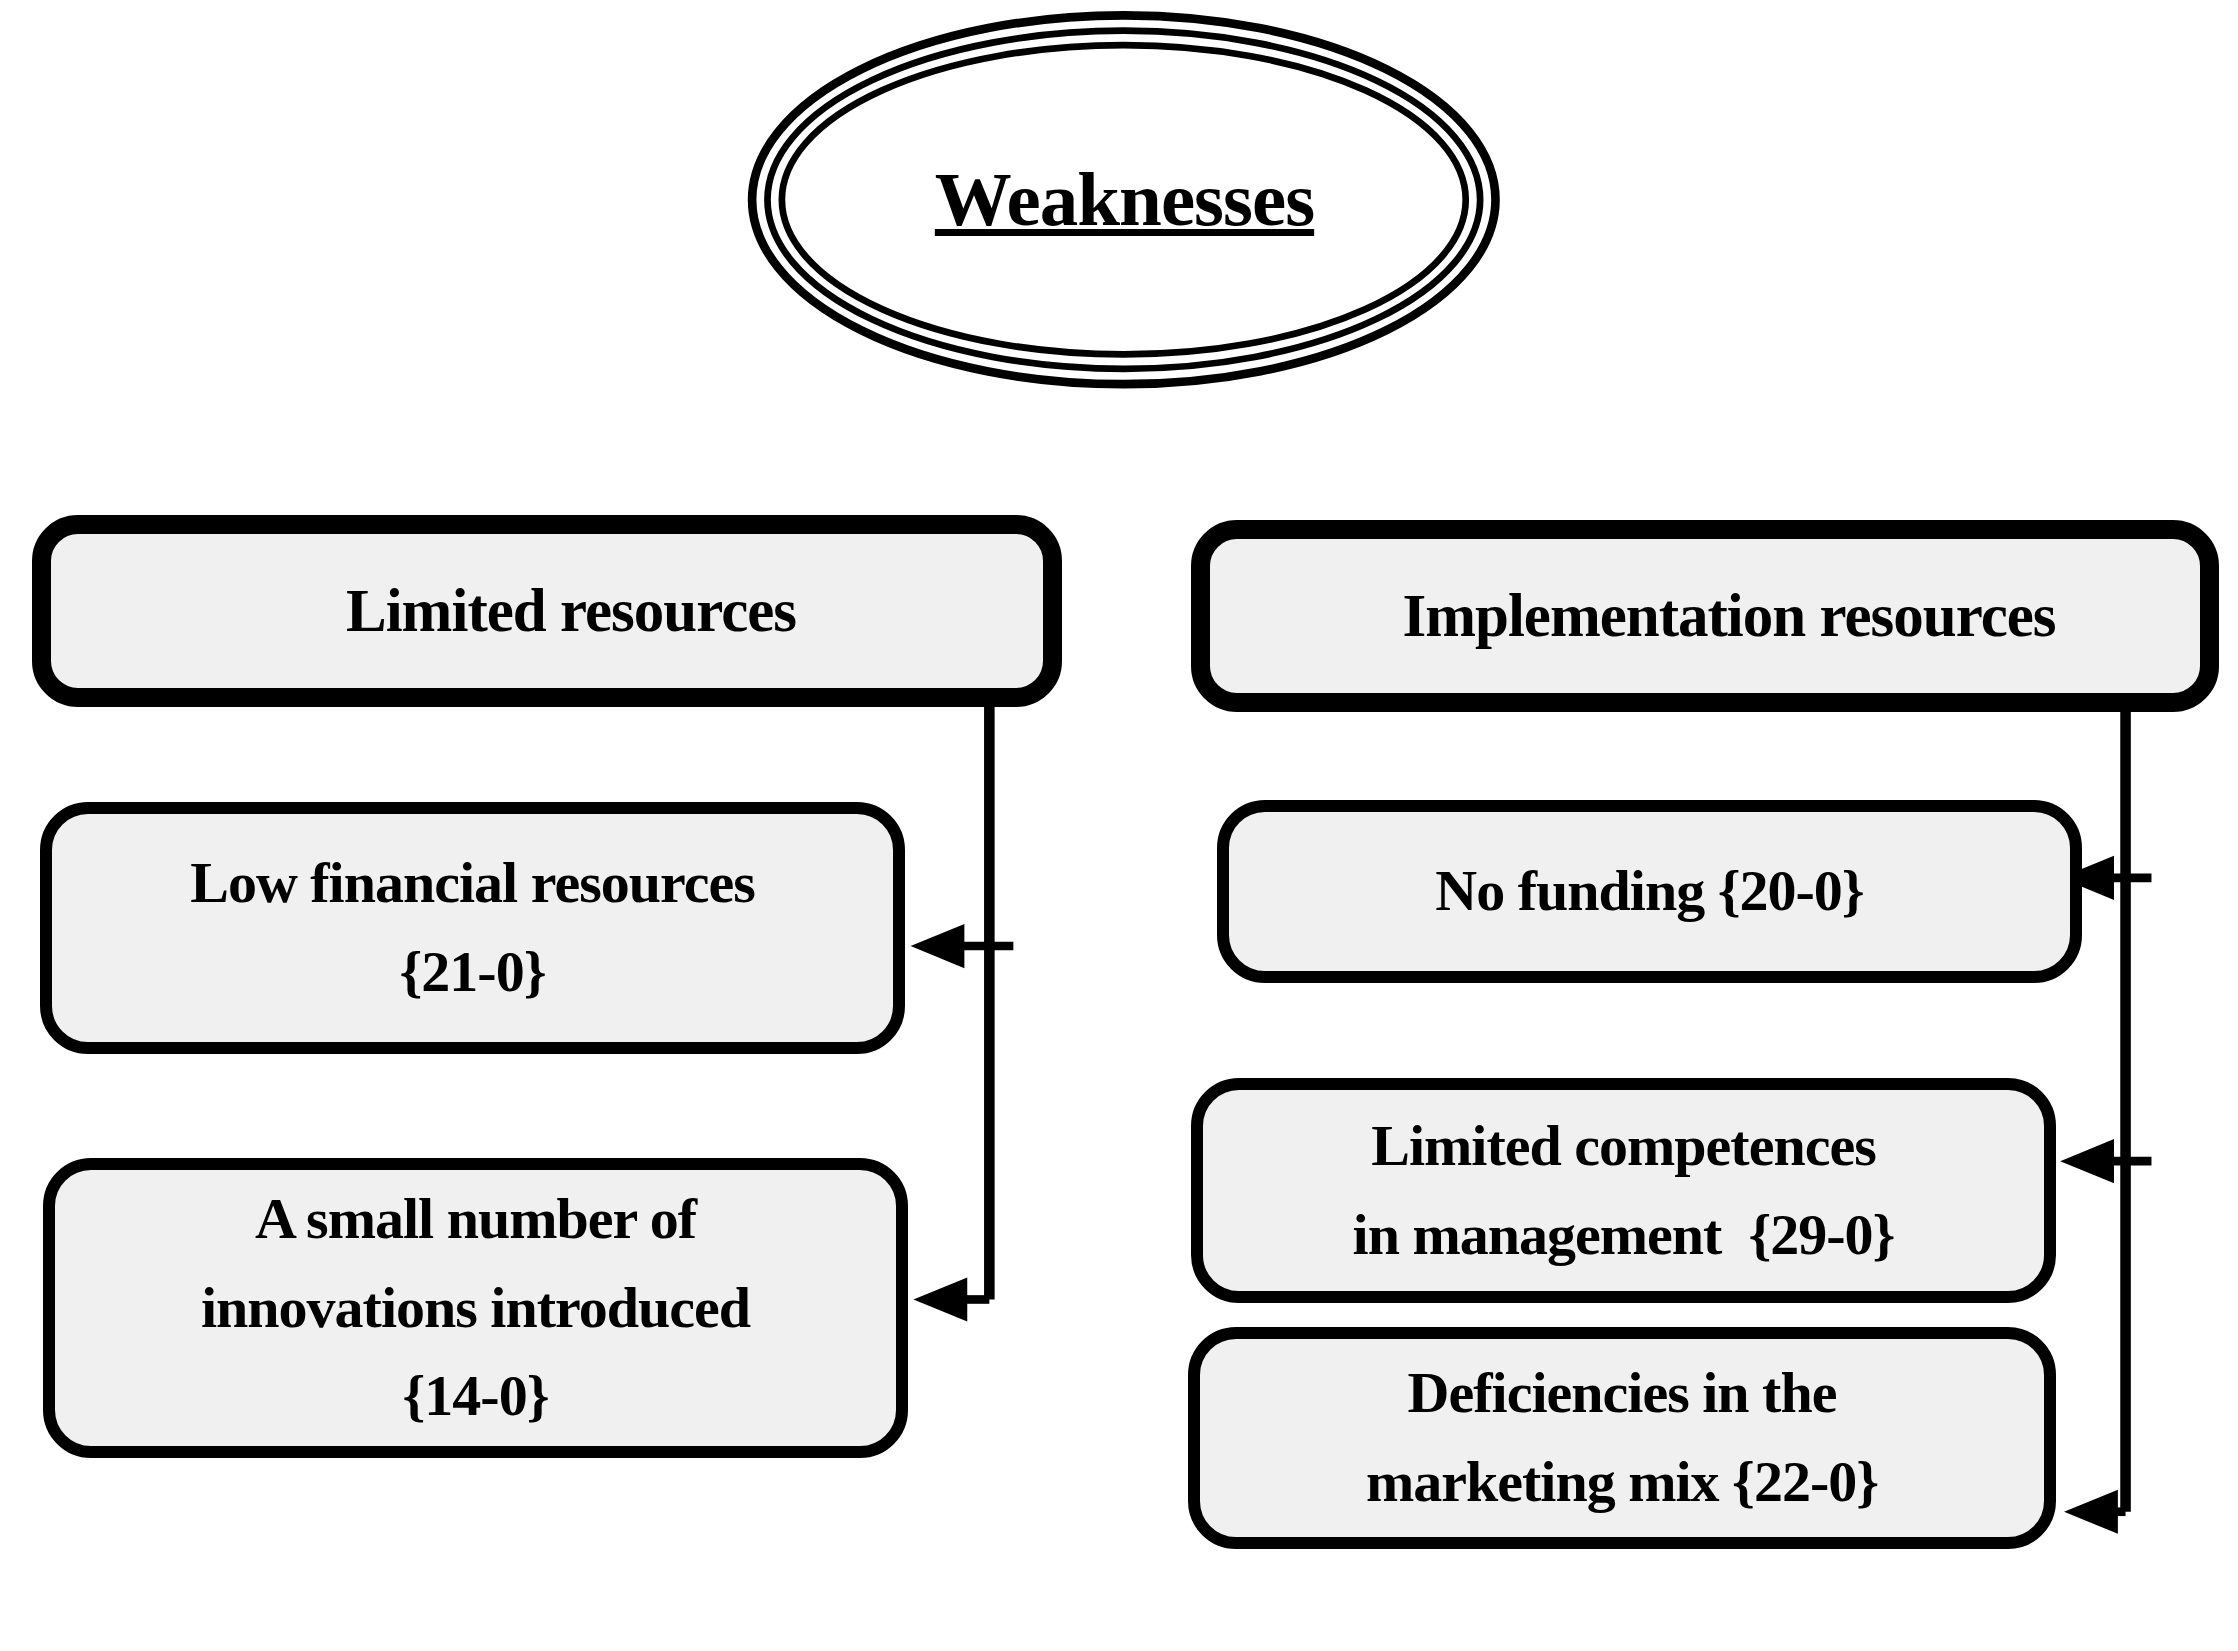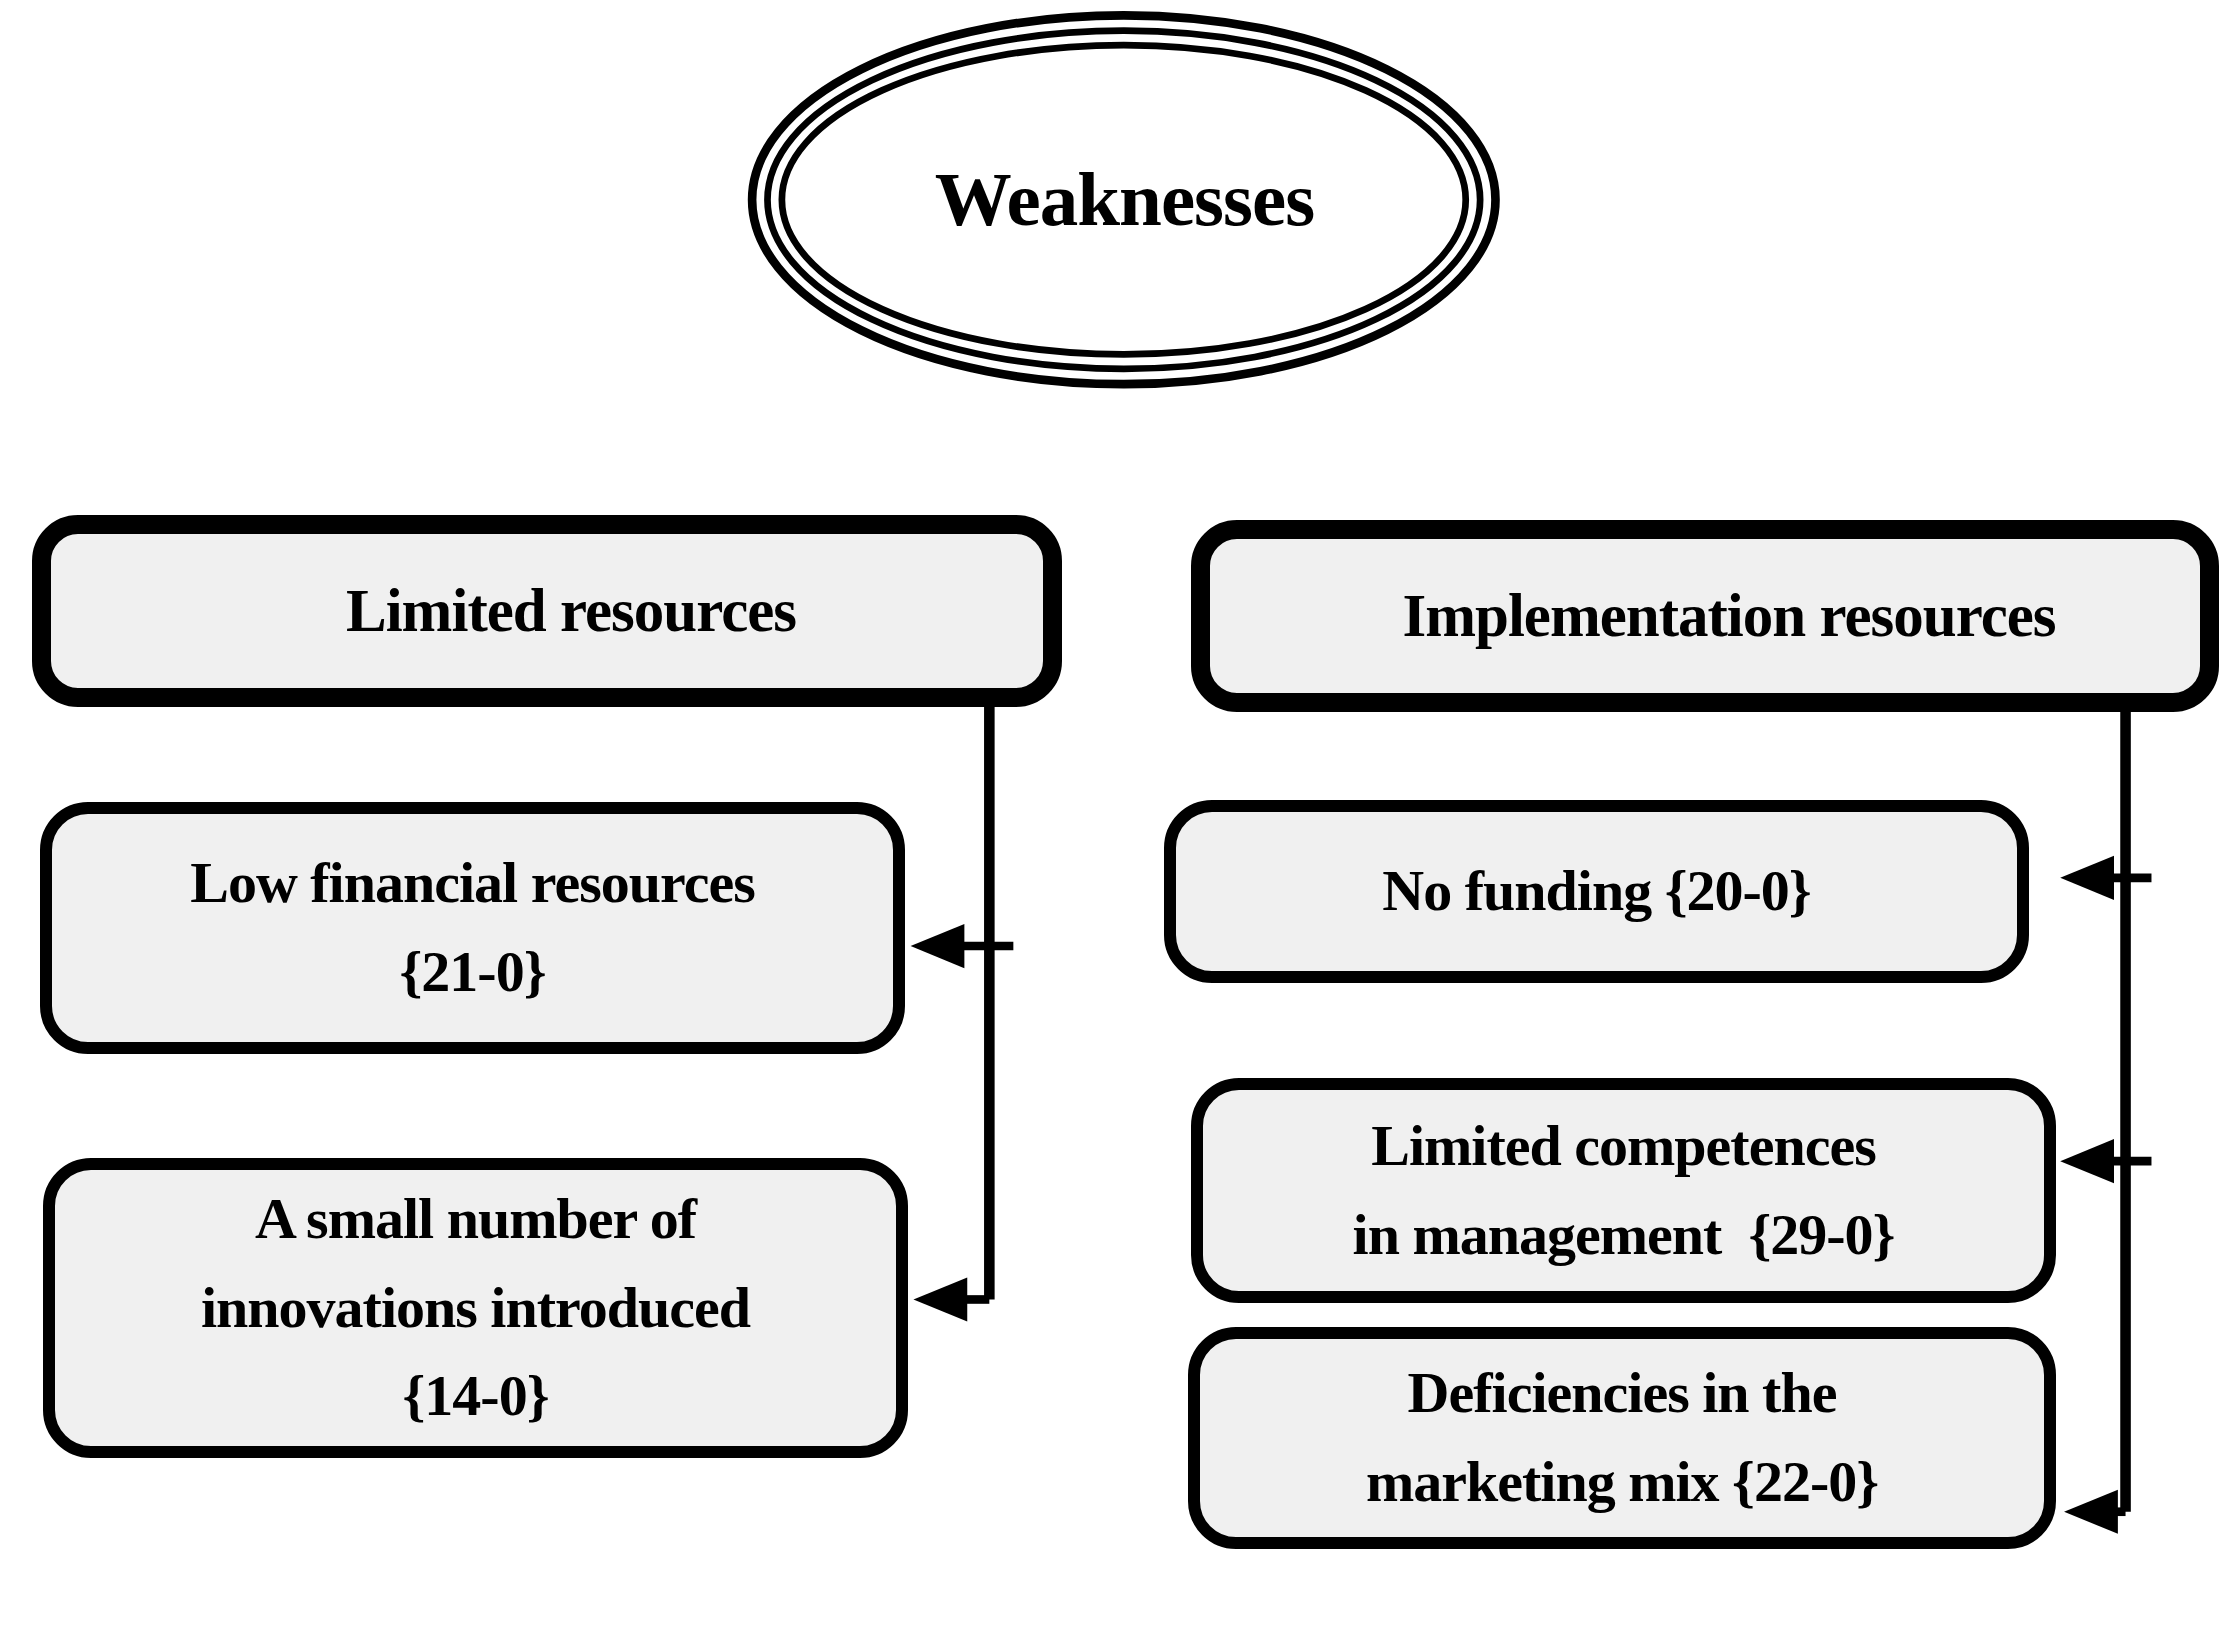--- a/index.html
+++ b/index.html
@@ -11,29 +11,29 @@
   .box{
     position:absolute;background:var(--fill,#f0f0f0);border:12.5px solid var(--line,#000);
     display:flex;flex-direction:column;align-items:center;justify-content:center;
     text-align:center;letter-spacing:-1px;box-sizing:border-box;
   }
   .parent{border-width:19px;border-radius:46px;font-size:61px;padding-left:48px;}
   .child{border-width:12.5px;border-radius:48px;font-size:58px;line-height:1.32;gap:12px;}
   .root-label{
     position:absolute;left:740px;top:14.4px;width:769px;height:371px;
     display:flex;align-items:center;justify-content:center;
-    font-size:77px;letter-spacing:-1px;
+    font-size:77px;letter-spacing:-1px;text-decoration:underline;
   }
   
   .parent-left  {left:32px;  top:515px; width:1030px; height:192px;}
   .parent-right {left:1191px;top:520px; width:1028px; height:192px;}
   
   .child-l1{left:40px;  top:802px;  width:865px; height:252px;}
   .child-l2{left:43px;  top:1158px; width:865px; height:300px;}
-  .child-r1{left:1164px;top:800px;  width:865px; height:183px;}
+  .child-r1{left:1217px;top:800px;  width:865px; height:183px;}
   .child-r2{left:1191px;top:1078px; width:865px; height:225px;}
   .child-r3{left:1188px;top:1327px; width:868px; height:222px;}
   .ln{white-space:pre-wrap;}
 </style>
 </head>
 <body>
 
 <div class="stage" style="background: rgb(255, 255, 255);">
 
   <svg class="wires" viewBox="0 0 2330 1719">

